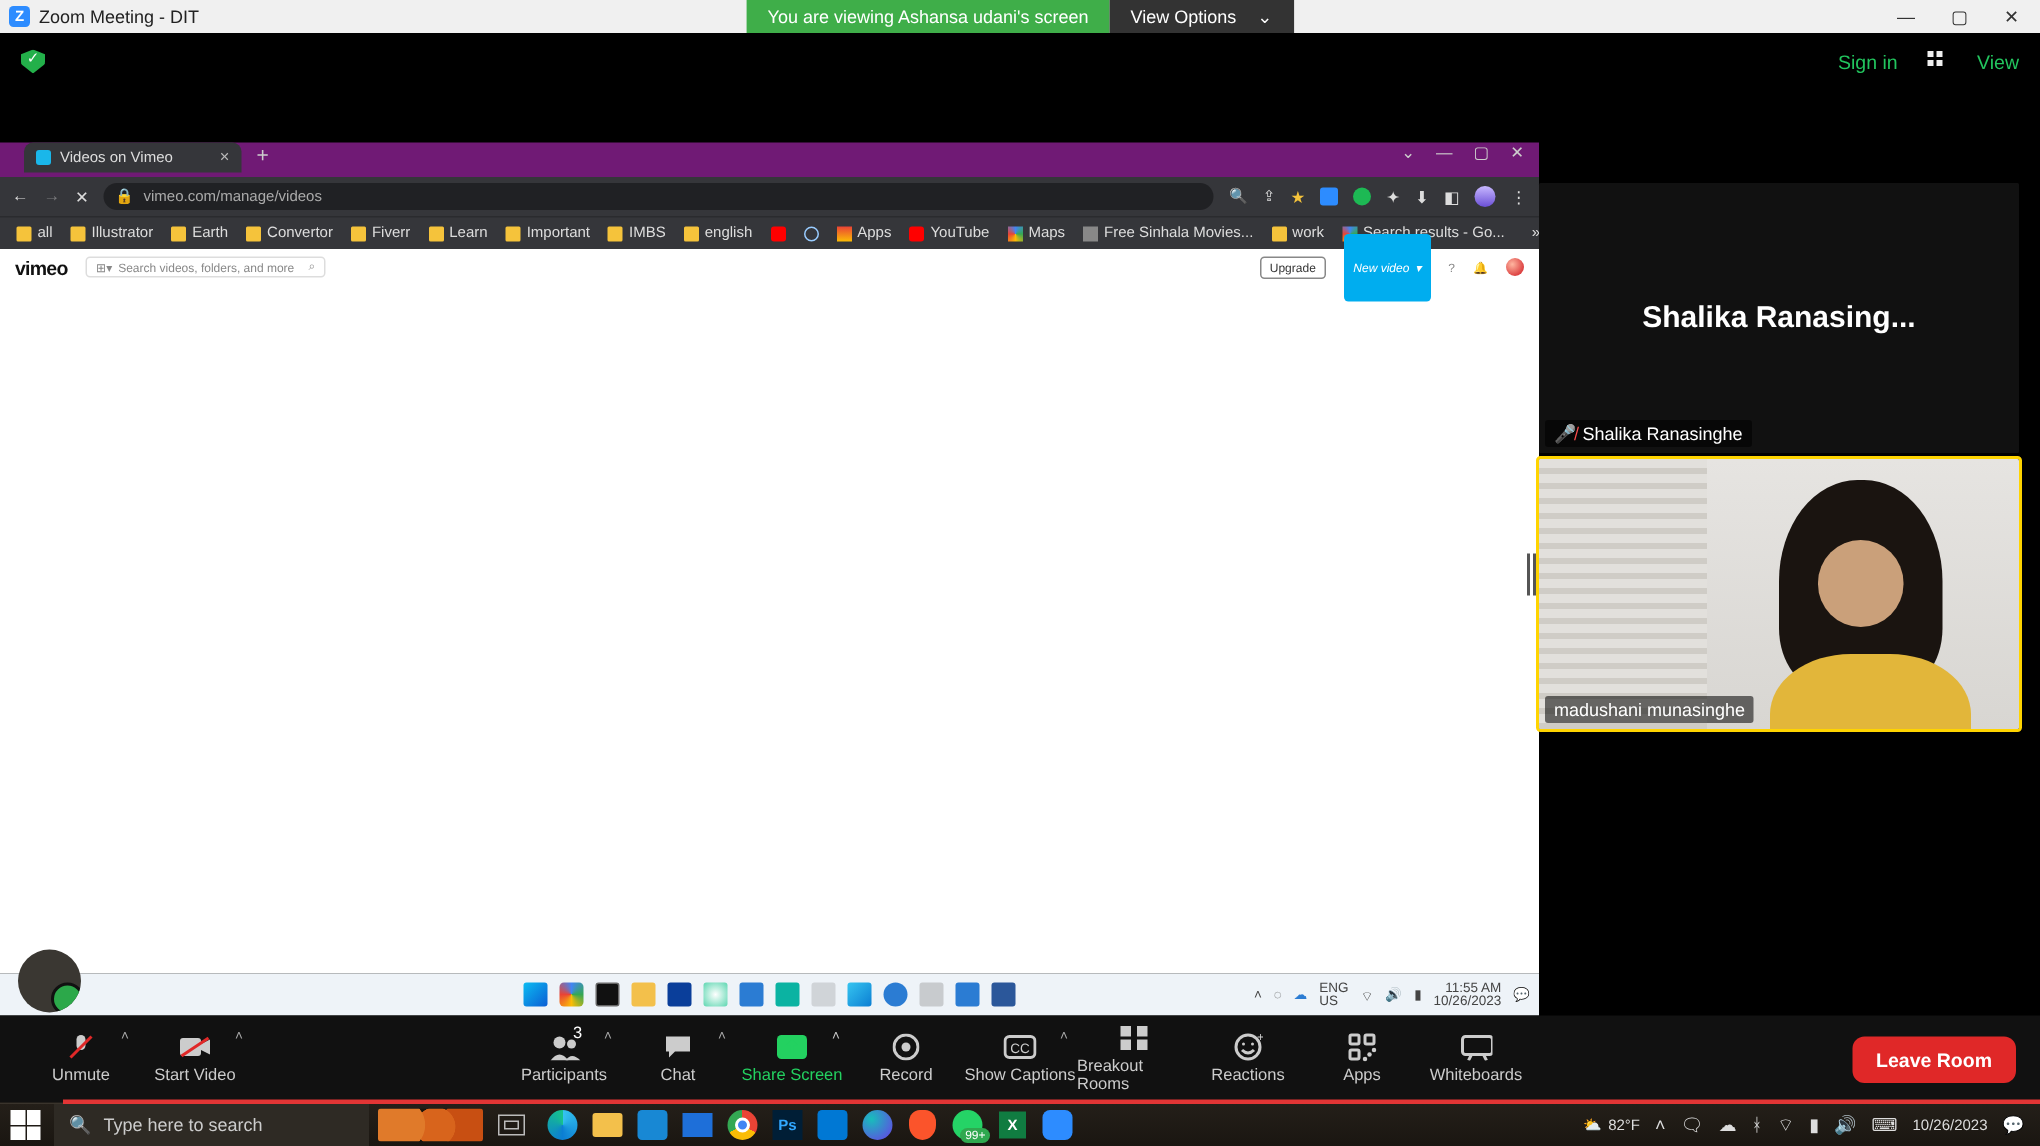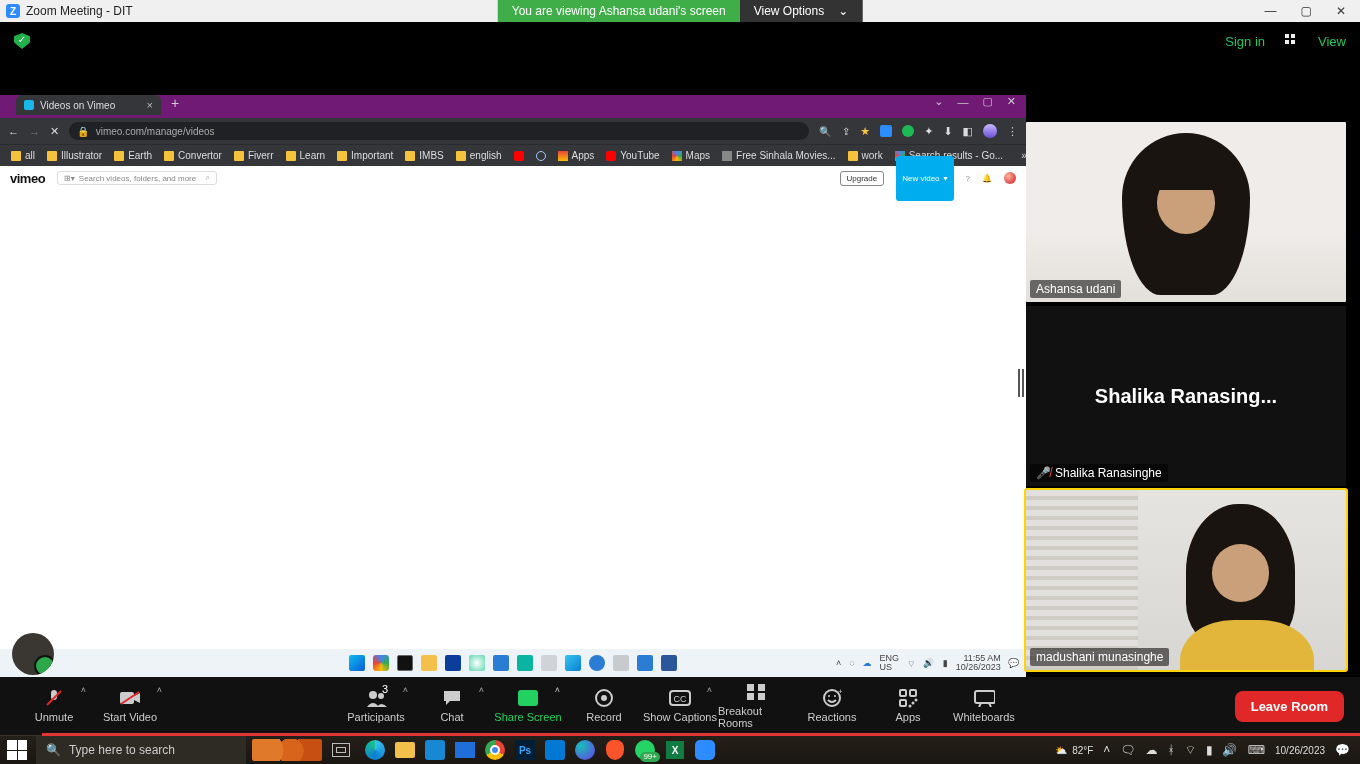--- a/index.html
+++ b/index.html
@@ -43,21 +43,21 @@
 .bm-bar { height: 22px; background: #35363a; border-top: 1px solid #2a2b2e; display: flex; align-items: center; padding: 0 8px; gap: 6px; color: #ddd; font-size: 10px; }
 .bm-item { display: flex; align-items: center; gap: 4px; padding: 0 3px; white-space: nowrap; }
 .bm-icon { width: 10px; height: 10px; background: #f5c33b; border-radius: 1px; flex-shrink: 0; }
 .bm-spacer { flex: 1; }
 .page-content { background: #fff; height: calc(100% - 23px - 26px - 22px - 28px); position: relative; }
 .vimeo-header { height: 24px; display: flex; align-items: center; padding: 0 10px; gap: 12px; border-bottom: 0; }
 .vimeo-logo { font-family: Arial; font-weight: bold; font-size: 13px; color: #111; letter-spacing: -0.5px; }
 .vimeo-search { flex: 0 0 160px; height: 14px; border: 1px solid #ddd; border-radius: 3px; display: flex; align-items: center; padding: 0 6px; font-size: 8px; color: #888; justify-content: space-between; }
 .vimeo-right { margin-left: auto; display: flex; align-items: center; gap: 12px; font-size: 8px; }
 .btn-upgrade { border: 1px solid #888; border-radius: 3px; padding: 2px 6px; color: #333; }
-.btn-newvideo { background: #00adef; color: #fff; border-radius: 3px; padding: 18px 6px; display: flex; gap: 4px; align-items: center; }
+.btn-newvideo { background: #00adef; color: #fff; border-radius: 3px; padding: 18px 6px; display: flex; gap: 4px; align-items: center; font-style: italic; }
 .avatar-dot { width: 12px; height: 12px; border-radius: 50%; background: radial-gradient(circle at 35% 35%, #ffb6a0, #d44 70%); }
 .inner-taskbar { position: absolute; bottom: 0; left: 0; right: 0; height: 28px; background: #eef3f8; display: flex; align-items: center; font-size: 9px; color: #333; padding: 0 6px; }
 .inner-taskbar .center-icons { position: absolute; left: 50%; transform: translateX(-50%); display: flex; gap: 8px; align-items: center; }
 .tb-ico { width: 16px; height: 16px; border-radius: 2px; }
 .inner-taskbar .right-sys { margin-left: auto; display: flex; gap: 8px; align-items: center; font-size: 9px; color: #444; }
 .tb-ico.win { background: linear-gradient(135deg,#0cbcf2,#0a5dd4); }
 
 
 .tile { width: 100%; aspect-ratio: 16/9; background: #111; position: relative; overflow: hidden; border-radius: 1px; }
 .tile.active { outline: 2px solid #ffd400; }
@@ -311,28 +311,20 @@
           <span>💬</span>
         </div>
       </div>
     </div>
     <div class="avatar-corner"></div>
   </div>
 
   <div class="gallery">
     <div class="handle"></div>
     <div class="tile">
-      <div class="face bg1">
-        <div class="hair" style="left:30%;top:6%;width:40%;height:90%;border-radius:50% 50% 30% 30%/40% 40% 60% 60%"></div>
-        <div class="head" style="left:41%;top:28%;width:18%;height:34%"></div>
-        <div class="hair" style="left:40%;top:18%;width:20%;height:20%;border-radius:50% 50% 0 0"></div>
-      </div>
-      <div class="name-badge">Ashansa udani</div>
-    </div>
-    <div class="tile">
       <div class="big-name">Shalika  Ranasing...</div>
       <div class="name-badge">
         <span class="mic-muted">🎤̸</span>
         <span>Shalika Ranasinghe</span>
       </div>
     </div>
     <div class="tile active">
       <div class="face bg3">
         <div style="position:absolute;left:0;top:0;width:35%;height:100%;background:repeating-linear-gradient(#e2e0dc 0 6px,#cfccc6 6px 10px)"></div>
         <div class="hair" style="left:50%;top:8%;width:34%;height:78%;border-radius:48% 48% 30% 30%"></div>

